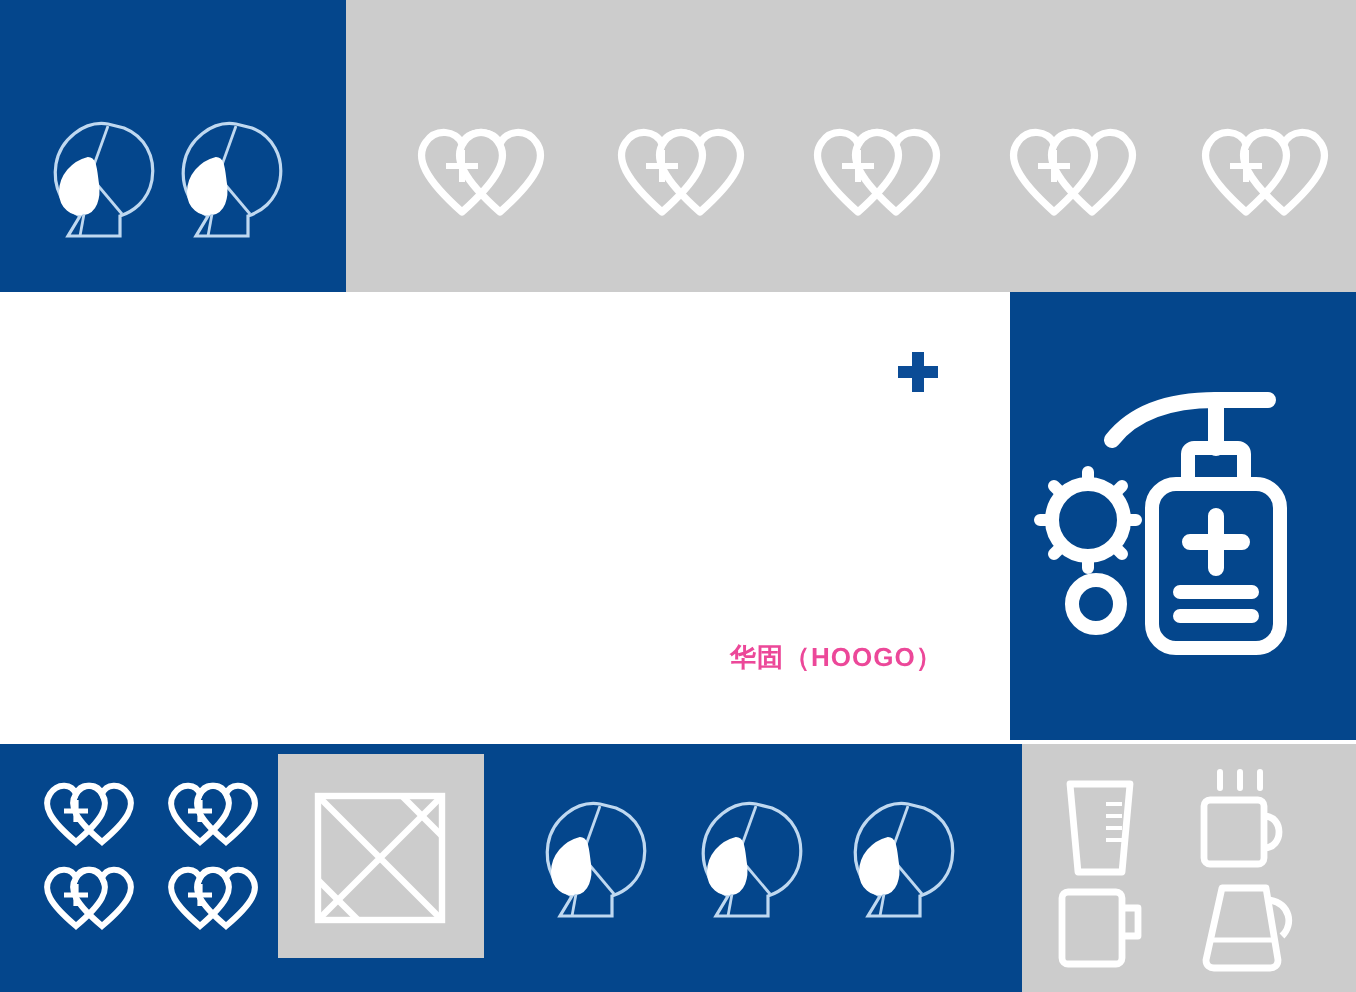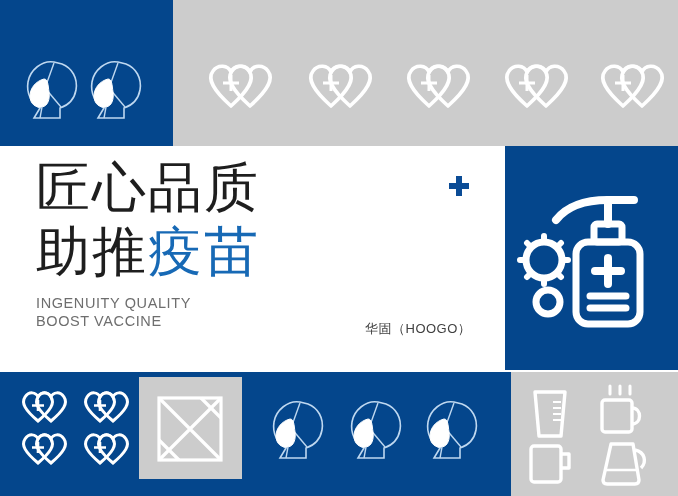--- a/index.html
+++ b/index.html
@@ -52,21 +52,21 @@
   #en-line-1{margin-top:16px;}
 
   
   #plus-mark{left:449px;top:176px;width:20px;height:20px;}
   #plus-mark .hbar{position:absolute;left:0;top:7px;width:20px;height:6px;background:#0B4C96;}
   #plus-mark .vbar{position:absolute;left:7px;top:0;width:6px;height:20px;background:#0B4C96;}
 
   
   #brand-line{
     position:absolute;left:365px;top:320px;
-    font-size:13px;letter-spacing:.5px;color:#404040;white-space:nowrap;
+    font-size:13px;letter-spacing:.5px;color:#ec4899;white-space:nowrap;font-weight:bold;
   }
 
   
   svg{display:block;overflow:visible;}
   .ico{position:absolute;}
 
   
   .heart-top{top:62px;width:86px;height:56px;}
   #heart-t1{left:194px;}
   #heart-t2{left:294px;}
@@ -166,29 +166,20 @@
     <svg viewBox="0 0 86 56" width="86" height="56">
       <path d="M55 9 C50 2 40 3 37 10 C34 3 24 2 19 9 C13 17 19 28 37 44 C55 28 61 17 55 9 Z" fill="none" stroke="#ffffff" stroke-width="3.6" stroke-linejoin="round"></path>
       <path d="M74 9 C69 2 59 3 56 10 C53 3 43 2 38 9 C32 17 38 28 56 44 C74 28 80 17 74 9 Z" fill="none" stroke="#ffffff" stroke-width="3.6" stroke-linejoin="round"></path>
       <path d="M37 13 L37 29 M29 21 L45 21" stroke="#ffffff" stroke-width="3"></path>
     </svg>
   </div>
 
   <div class="blk" id="mid-white"></div>
   <div class="blk" id="mid-blue"></div>
 
-  <div id="headline-wrap">
-    <div class="cn-line" id="cn-line-1">匠心品质</div>
-    <div class="cn-line" id="cn-line-2">
-      <span>助推</span>
-      <span class="cn-blue">疫苗</span>
-    </div>
-    <div class="en-line" id="en-line-1">INGENUITY QUALITY</div>
-    <div class="en-line" id="en-line-2">BOOST VACCINE</div>
-  </div>
 
   <div class="blk" id="plus-mark">
     <span class="hbar"></span>
       <span class="vbar"></span>
   </div>
 
   <div id="brand-line">华固（HOOGO）</div>
 
   <div class="ico" id="sanitizer">
     <svg viewBox="0 0 140 140" width="140" height="140">

